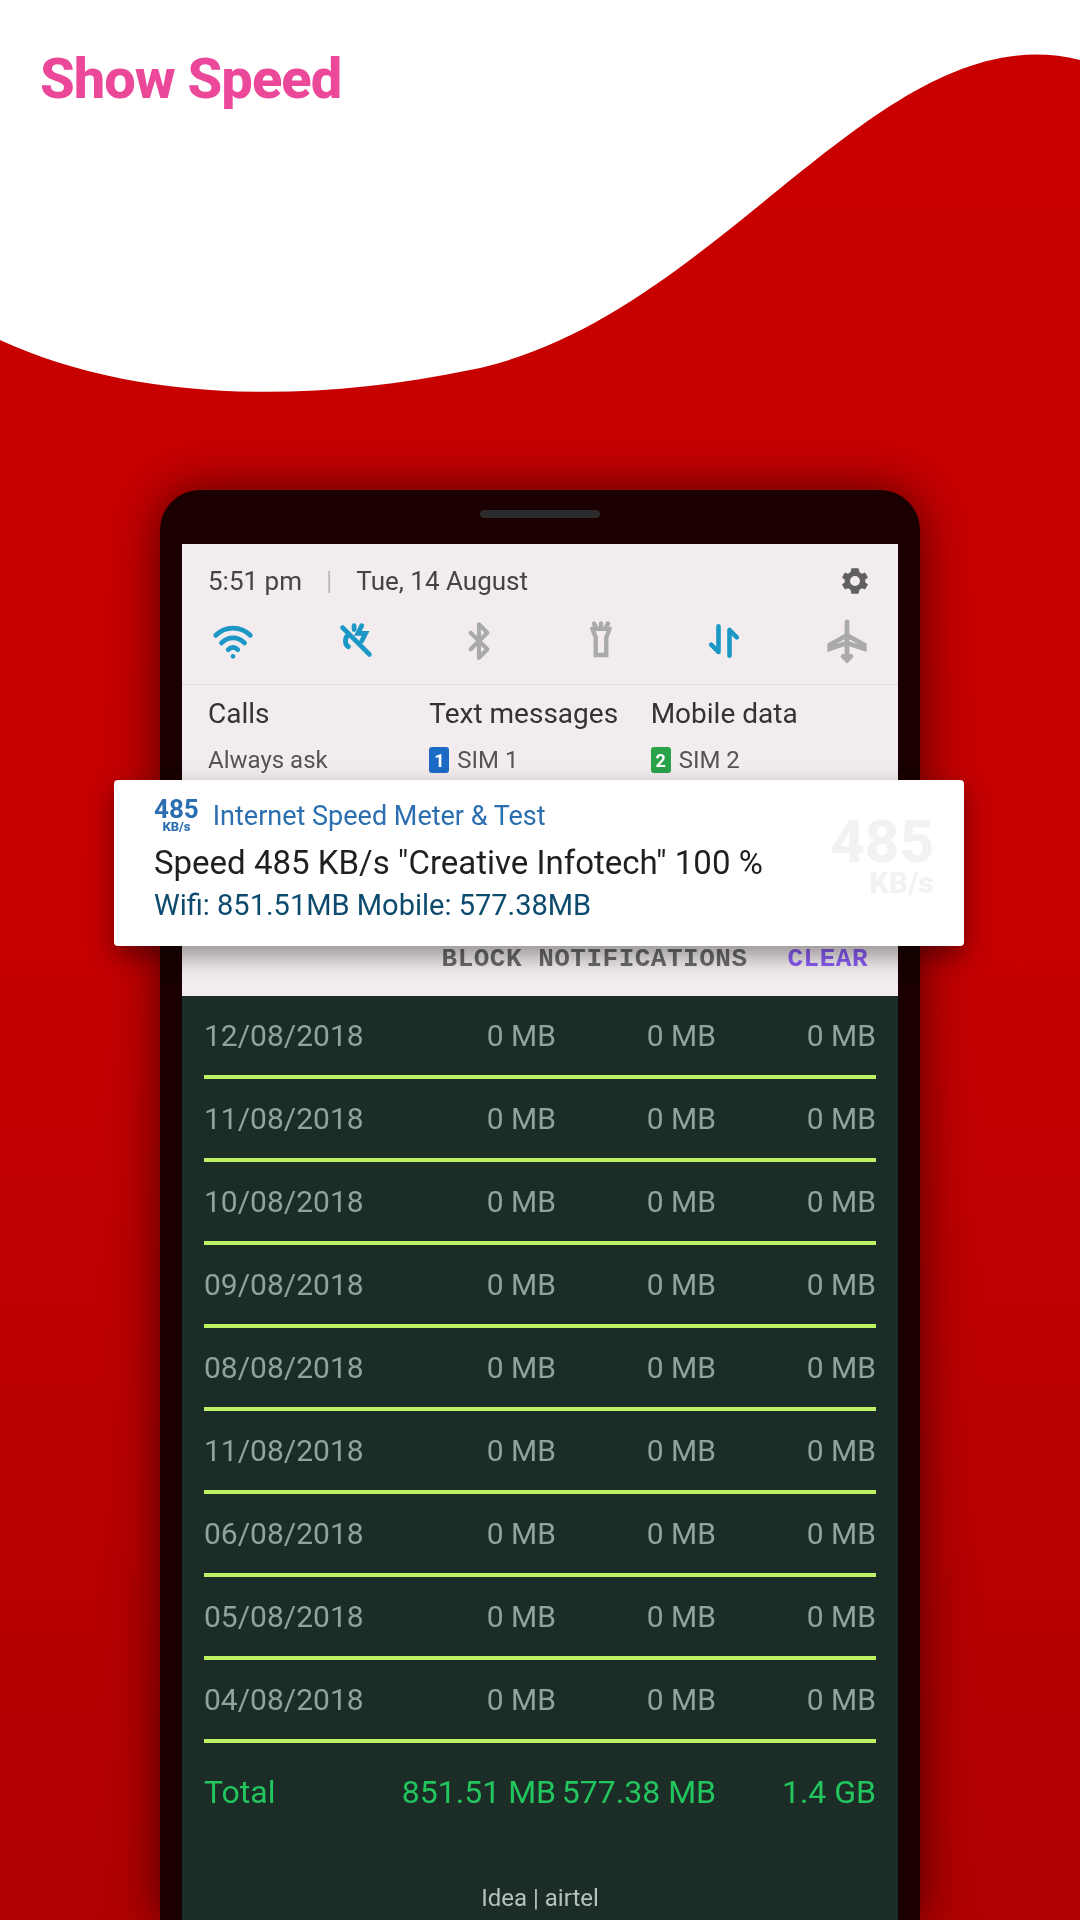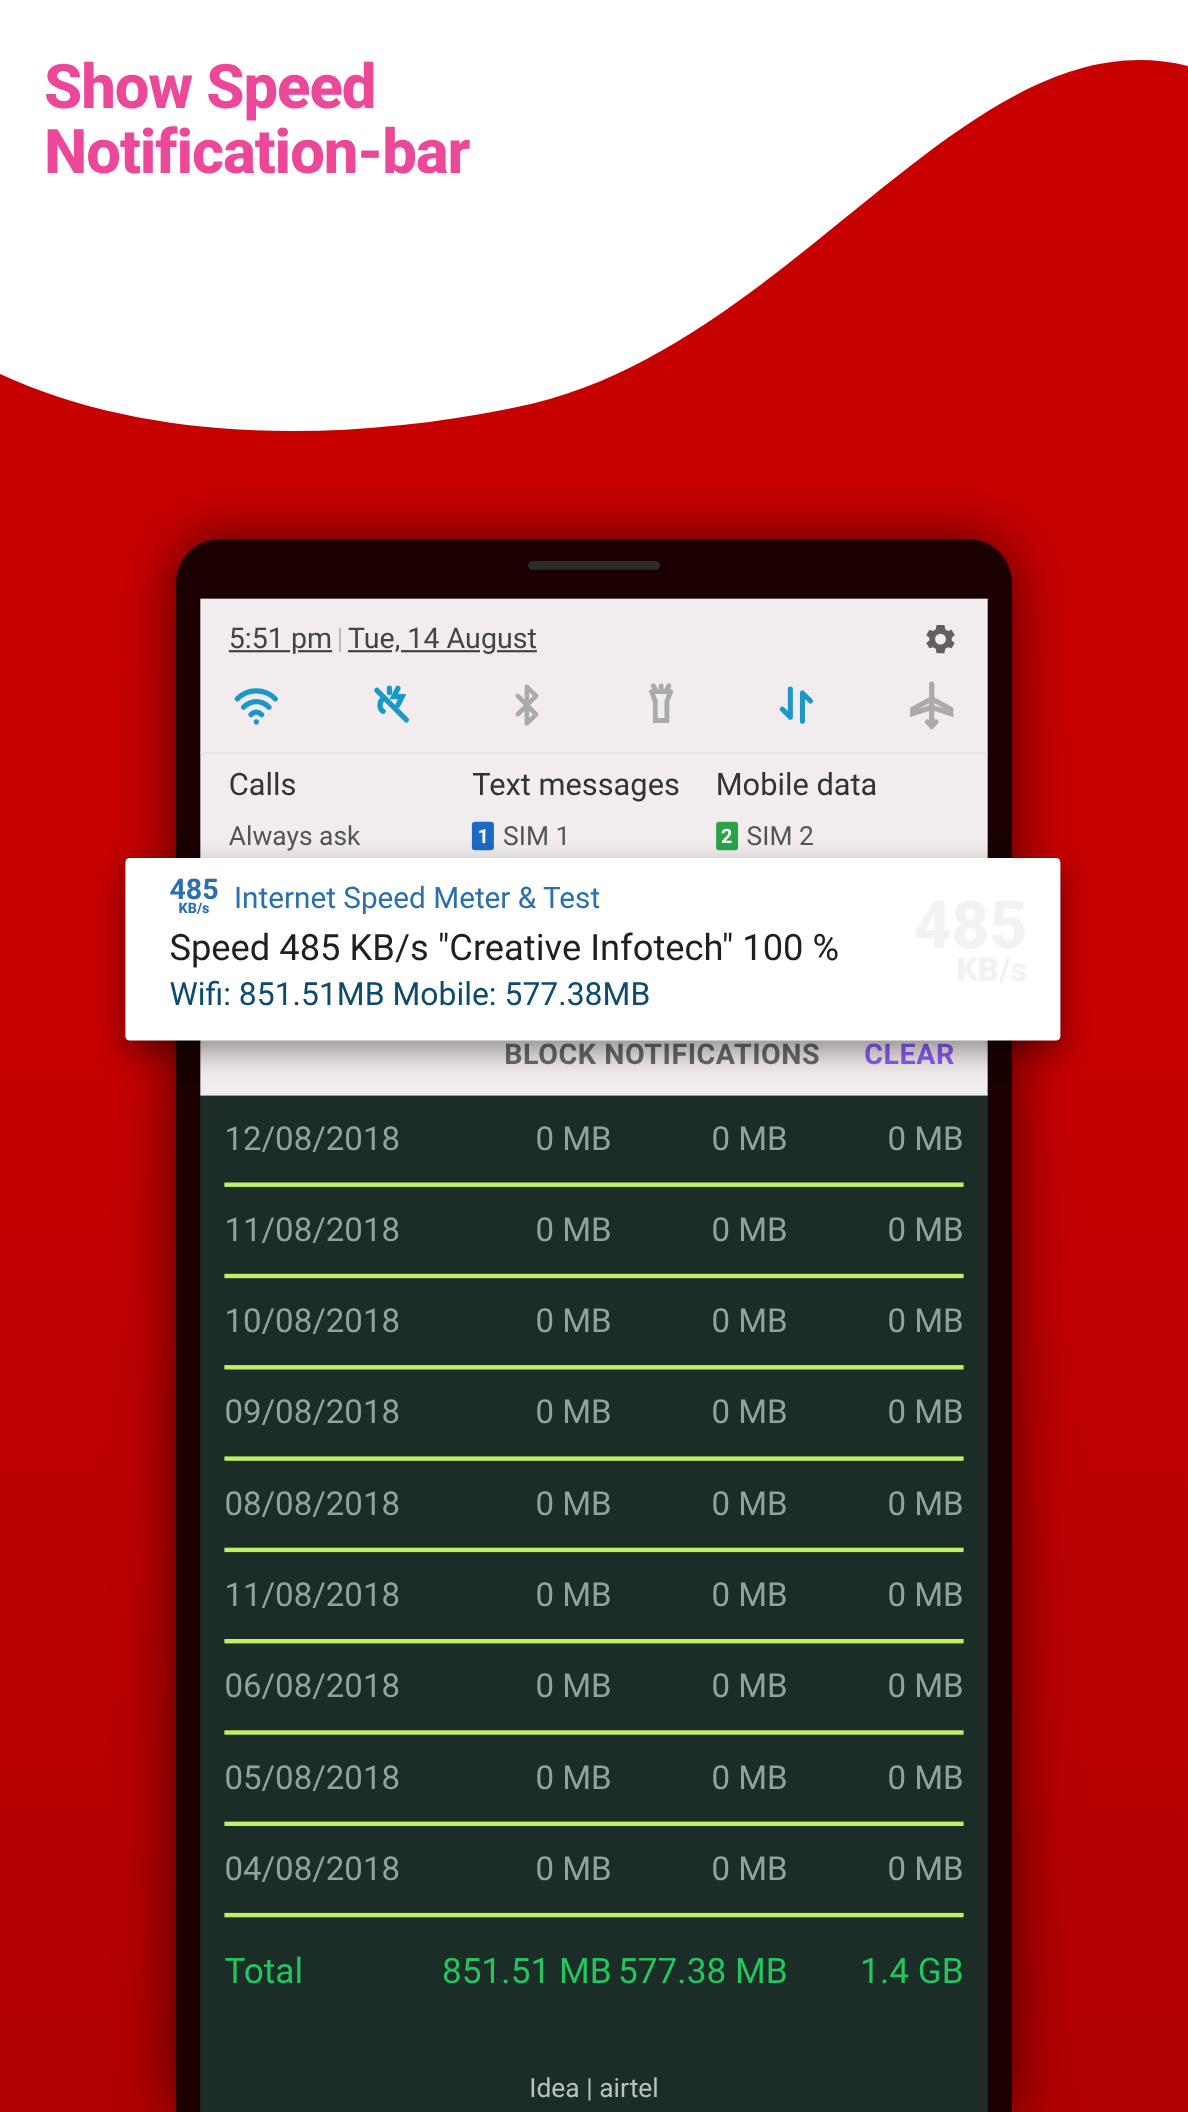--- a/index.html
+++ b/index.html
@@ -63,21 +63,21 @@
     color: #4a4a4a;
   }
   .shade-row1 {
     display: flex;
     align-items: center;
     justify-content: space-between;
     padding: 20px 26px 10px;
     font-size: 26px;
     color: #444;
   }
-  .shade-row1 .time-date { display: flex; align-items: center; gap: 4px; text-decoration: underline; }
+  .shade-row1 .time-date { display: flex; align-items: center; gap: 24px; }
   .shade-row1 .time-date .sep { color: #bbb; }
   .gear { width: 34px; height: 34px; fill: #606060; }
   .qs-row {
     display: flex;
     justify-content: space-between;
     padding: 8px 26px 18px;
   }
   .qs-icon { width: 50px; height: 50px; display:flex;align-items:center;justify-content:center; }
   .qs-icon svg { stroke-width: 5; fill: none; }
   .active { color: #1b98c6; stroke:#1b98c6; }
@@ -95,20 +95,21 @@
     display:inline-flex;align-items:center;justify-content:center;
   }
   .sim-badge.b1{background:#1b6ac6;}
   .sim-badge.b2{background:#2aa24a;}
   .notif-actions {
     display:flex; justify-content:flex-end; gap:40px;
     padding: 22px 30px 22px;
     background:#f2ecee;
     font-size:26px; font-weight:700; color:#6a6a6a;
     letter-spacing:0.5px;
+    font-family:Liberation Mono, monospace;
   }
   .notif-actions .clear{color:#8b5cf6;}
   
   .notif-card {
     position:absolute;
     top:780px;
     left:114px;
     width:850px;
     background:#fff;
     z-index:10;
@@ -156,21 +157,20 @@
 <body>
 
 <div class="white-wave">
   <svg viewBox="0 0 1080 430" width="1080" height="430">
     <path d="M0,0 L1080,0 L1080,60 C880,10 720,320 470,370 C300,405 130,400 0,340 Z" fill="#ffffff"></path>
   </svg>
 </div>
 
 <div class="hero-title">
   <div>Show Speed</div>
-  <div>Notification-bar</div>
 </div>
 
 <div class="phone">
   <div class="phone-speaker"></div>
   <div class="screen">
 
     <div class="shade">
       <div class="shade-row1">
         <div class="time-date">
           <span>5:51 pm</span>

